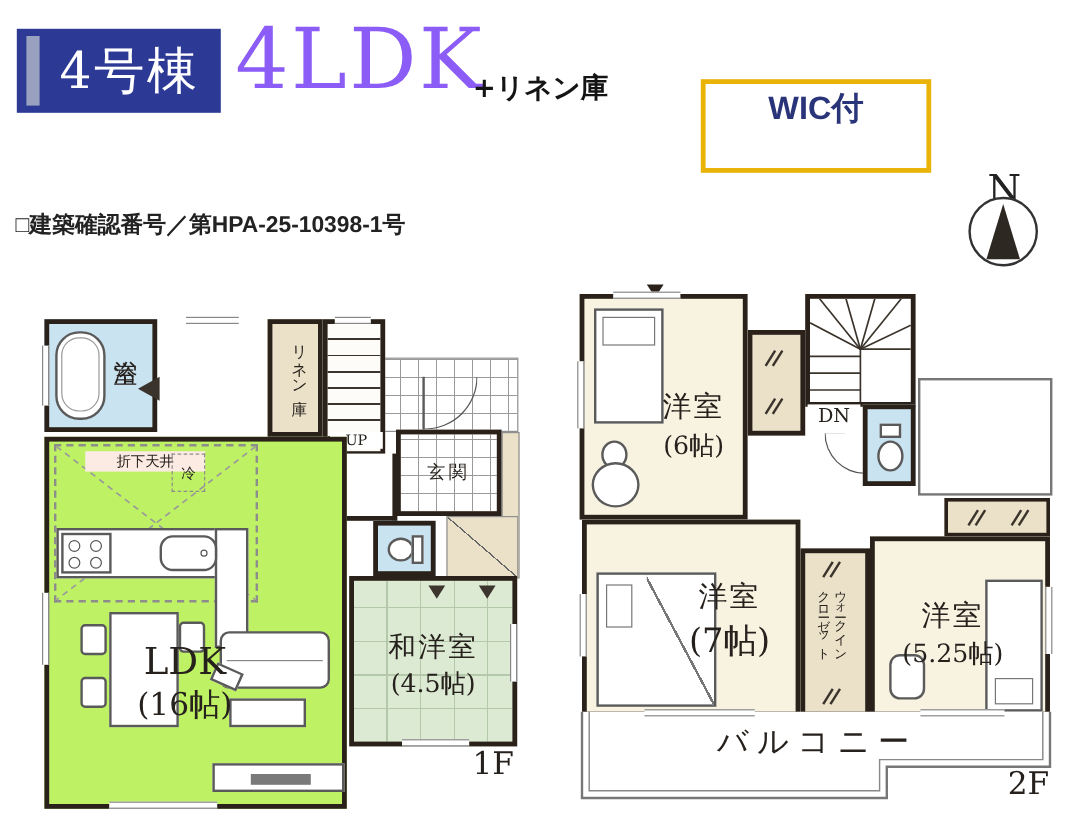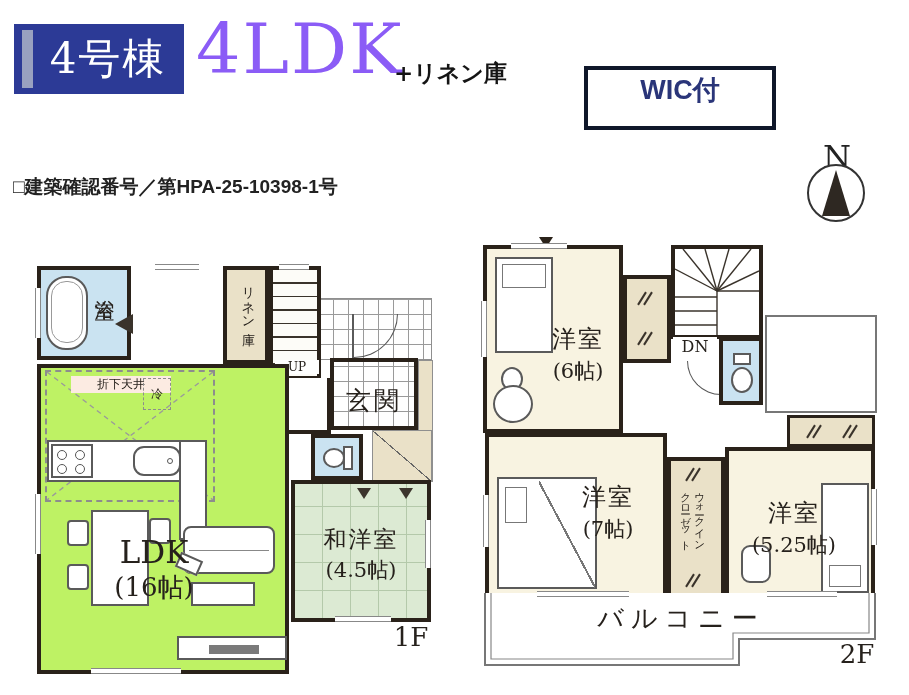--- a/index.html
+++ b/index.html
@@ -7,21 +7,21 @@
   #canvas{position:relative;width:909px;height:695px;background:#fff;overflow:hidden;
           font-family:"DejaVu Serif",serif;color:#1c1c1c;}
   .abs{position:absolute;}
   
   .unit-box{left:14px;top:24px;width:170px;height:70px;background:#2c3a96;display:flex;align-items:center;}
   .unit-bar{left:8px;top:6px;width:11px;height:58px;background:#99a1c0;}
   .unit-text{width:100%;text-align:center;color:#fff;font-size:42px;padding-left:18px;letter-spacing:2px;}
   .layout-title{left:196px;top:8px;font-size:70px;color:#8b5cf6;letter-spacing:2px;}
   .layout-extra{font-size:23px;font-weight:bold;color:#141414;}
   .detail-line{left:13px;font-size:19px;font-weight:600;color:#222;font-family:"Liberation Sans",sans-serif;}
-  .badge{left:584px;top:66px;width:192px;height:64px;border:4px solid #0f172a;background:#fff;
+  .badge{left:584px;top:66px;width:192px;height:78px;border:4px solid #eab308;background:#fff;
          text-align:center;color:#2a3579;font-family:"Liberation Sans",sans-serif;font-weight:bold;
          font-size:27px;line-height:35px;padding-top:3px;}
   .compass-n{left:810px;top:138px;width:54px;text-align:center;font-size:32px;color:#222;}
   .compass-circle{left:807px;top:164px;width:58px;height:58px;border:2px solid #333;border-radius:50%;background:#fff;}
   .needle{left:13px;top:4px;width:0;height:0;border-left:14px solid transparent;
           border-right:14px solid transparent;border-bottom:46px solid #2e2822;}
   
   .plan{position:absolute;}
   .room{position:absolute;border:4px solid #2a221a;background:#fff;}
   .thin{position:absolute;border:1px solid #8f8f8f;background:#fff;}
@@ -87,21 +87,21 @@
     <div class="room beige" style="left:188px;top:8px;width:46px;height:98px;">
       <div class="rl vtext" style="left:12px;top:8px;font-size:13px;">リネン庫</div>
     </div>
 
     <div class="room stairs" style="left:234px;top:8px;width:52px;height:114px;"></div>
     <div class="room" style="left:234px;top:120px;width:62px;height:56px;border-top:none;"></div>
     <div class="rl" style="left:240px;top:102px;width:44px;font-size:12px;background:#fff;">UP</div>
     <div class="arc-bl" style="left:190px;top:124px;width:38px;height:38px;"></div>
 
     <div class="room tile" style="left:295px;top:100px;width:88px;height:72px;">
-      <div class="rl" style="left:0;top:22px;width:100%;font-size:25px;letter-spacing:3px;">玄関</div>
+      <div class="rl" style="left:0;top:22px;width:100%;font-size:15px;letter-spacing:3px;">玄関</div>
     </div>
     <div class="arc-br" style="left:319px;top:56px;width:44px;height:44px;"></div>
     <div class="thinline" style="left:317px;top:56px;width:2px;height:44px;"></div>
 
     <div class="room beige" style="left:192px;top:152px;width:58px;height:70px;">
       <div class="rl" style="left:0;top:16px;width:100%;font-size:9.5px;">ウォークイン</div>
       <div class="rl" style="left:0;top:28px;width:100%;font-size:9.5px;">クローゼット</div>
       <div class="hx" style="left:12px;top:42px;"></div>
         <div class="hx" style="left:18px;top:42px;"></div>
       <div class="hx" style="left:34px;top:42px;"></div>
@@ -224,21 +224,21 @@
     <div style="position:absolute;left:310px;top:208px;width:80px;height:8px;border:1.5px solid #666;background:#fff;"></div>
     <div class="vee" style="left:318px;top:218px;"></div>
     <div class="vee" style="left:366px;top:218px;"></div>
 
     <div class="room cream" style="left:4px;top:192px;width:182px;height:164px;">
       <div class="furn" style="left:8px;top:40px;width:100px;height:112px;">
         <div style="position:absolute;left:6px;top:8px;width:22px;height:36px;border:1.5px solid #777;"></div>
         <div style="position:absolute;left:40px;top:0;width:56px;height:110px;background:linear-gradient(62deg,transparent 48.8%,#777 48.8%,#777 50.8%,transparent 50.8%);"></div>
       </div>
       <div class="rl" style="left:64px;top:44px;width:110px;font-size:24px;letter-spacing:2px;">洋室</div>
-      <div class="rl" style="left:64px;top:78px;width:110px;font-size:21px;">(7帖)</div>
+      <div class="rl" style="left:64px;top:78px;width:110px;font-size:28px;">(7帖)</div>
     </div>
 
     <div class="room beige" style="left:186px;top:216px;width:58px;height:140px;">
       <div class="hx" style="left:18px;top:6px;"></div>
         <div class="hx" style="left:24px;top:6px;"></div>
       <div class="vtext" style="position:absolute;left:8px;top:24px;height:90px;font-size:10.5px;color:#26211c;">
         <span style="display:block;">ウォークイン</span>
         <span style="display:block;">クローゼット</span>
       </div>
       <div class="hx" style="left:18px;top:112px;"></div>

